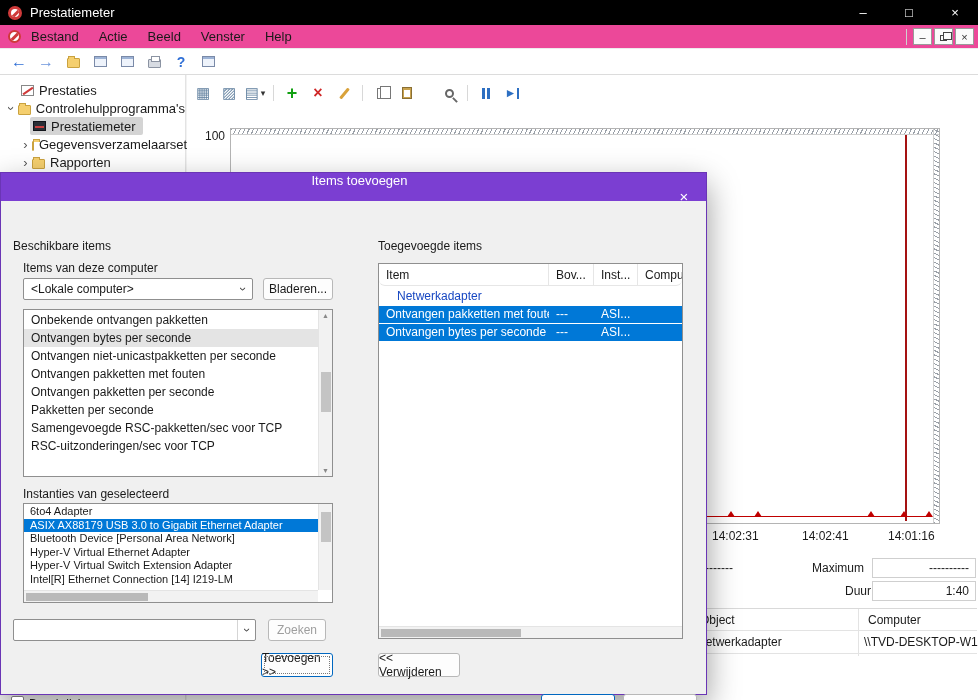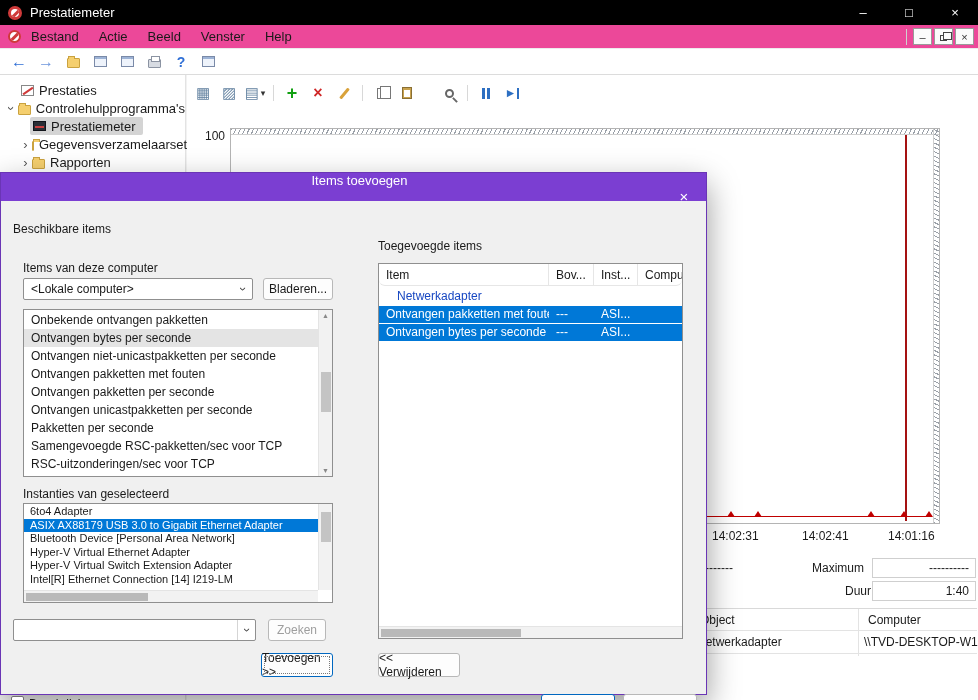--- a/index.html
+++ b/index.html
@@ -321,39 +321,38 @@
     <span class="leg-txt" style="left:464px; top:26px">\\TVD-DESKTOP-W11</span>
   </div>
 
   <div class="dialog">
     <div class="dlg-title">
       <span>Items toevoegen</span>
       <span class="dlg-close">×</span>
     </div>
     <div class="dlg-body">
 
-      <span class="dlbl" style="left:12px; top:21px">Beschikbare items</span>
+      <span class="dlbl" style="left:12px; top:38px">Beschikbare items</span>
       <span class="dlbl" style="left:22px; top:60px">Items van deze computer</span>
 
       <div class="combo" style="left:22px; top:77px; width:230px; height:22px">
         <span>&lt;Lokale computer&gt;</span>
         <span class="cchev"><span>›</span></span>
       </div>
       <div class="btn" style="left:262px; top:77px; width:70px; height:22px">
         <span>Bladeren...</span>
       </div>
 
       <div class="listbox" style="left:22px; top:108px; width:310px; height:168px">
         <div class="lrows">
           <div class="lrow">Onbekende ontvangen pakketten</div>
           <div class="lrow hl">Ontvangen bytes per seconde</div>
           <div class="lrow">Ontvangen niet-unicastpakketten per seconde</div>
           <div class="lrow">Ontvangen pakketten met fouten</div>
           <div class="lrow">Ontvangen pakketten per seconde</div>
-          <div class="lrow">Ontvangen unicastpakketten per seconde</div>
           <div class="lrow">Pakketten per seconde</div>
           <div class="lrow">Samengevoegde RSC-pakketten/sec voor TCP</div>
           <div class="lrow">RSC-uitzonderingen/sec voor TCP</div>
         </div>
         <div class="vsb">
           <span class="sba" style="top:2px">▲</span>
           <span class="sba" style="bottom:2px">▼</span>
           <span class="thumb" style="top:62px; height:40px"></span>
         </div>
       </div>

